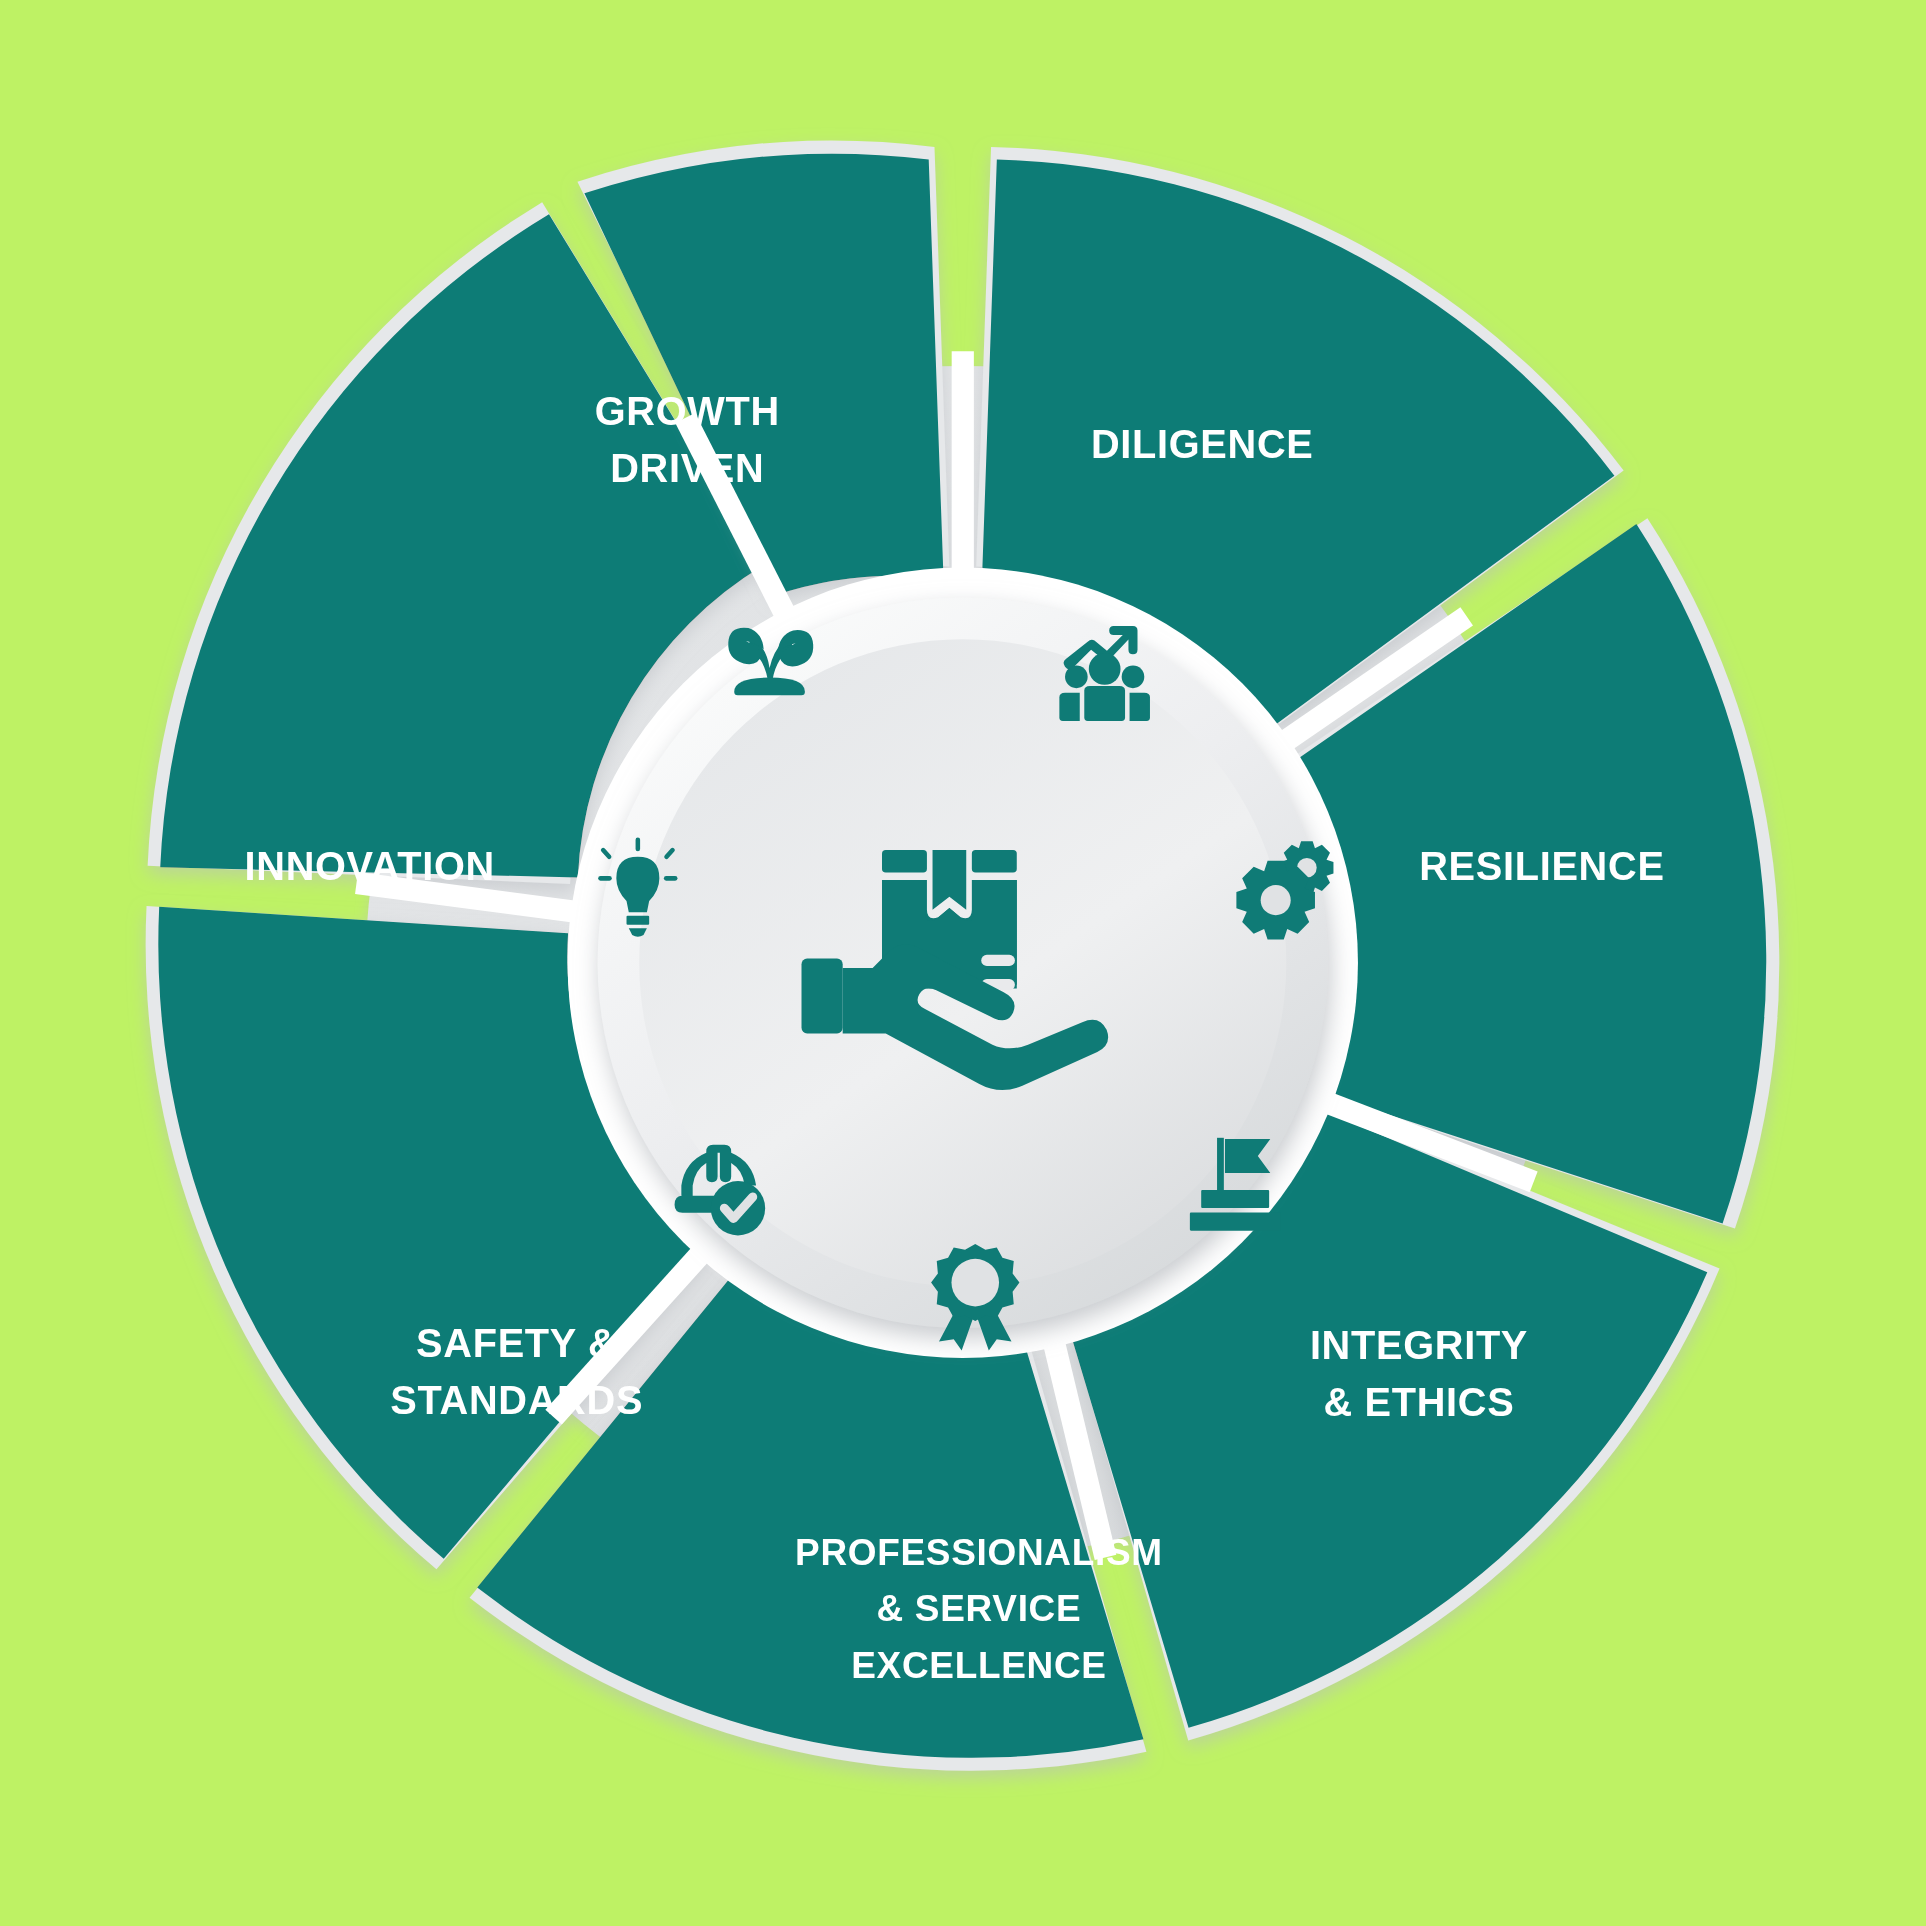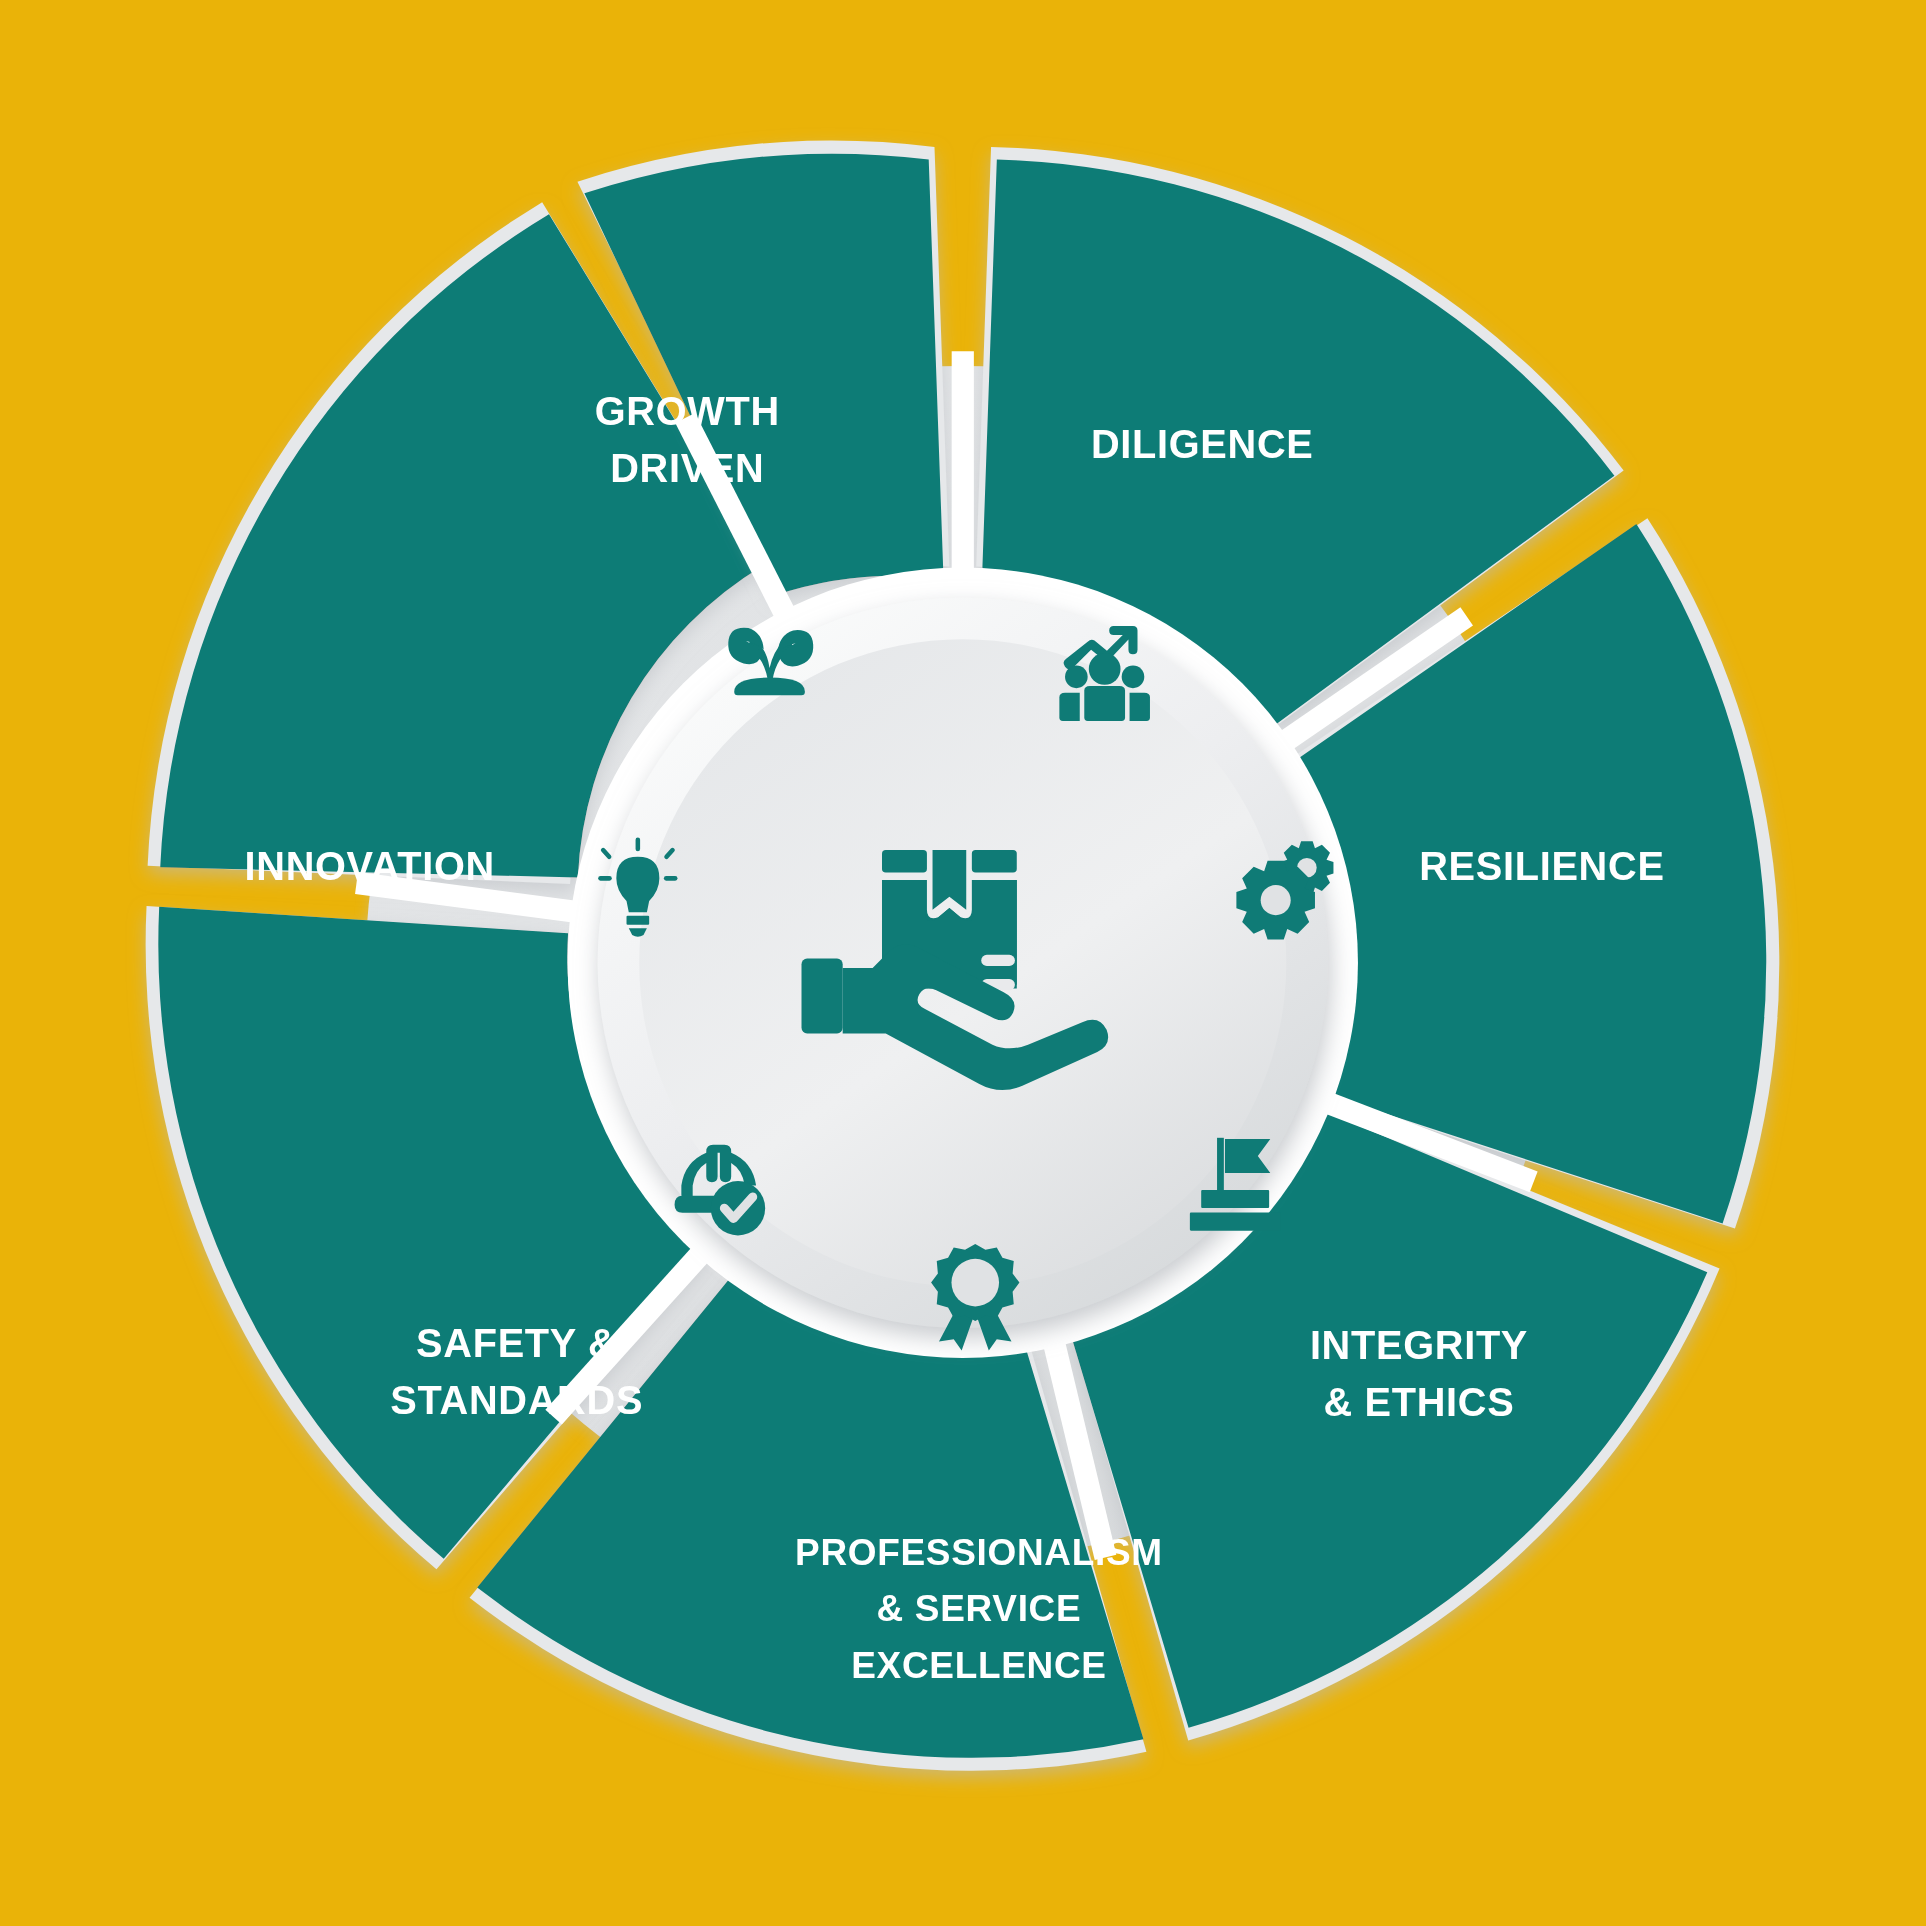--- a/index.html
+++ b/index.html
@@ -8,21 +8,21 @@
     background: #ffffff;
     width: 1926px;
     height: 1926px;
     overflow: hidden;
     font-family: "Liberation Sans", sans-serif;
   }
   #stage {
     position: relative;
     width: 1926px;
     height: 1926px;
-    background: #eab308;
+    background: #bef264;
   }
   #wheel {
     position: absolute;
     left: 0;
     top: 0;
     width: 1926px;
     height: 1926px;
     display: block;
   }
   .seg-label {

